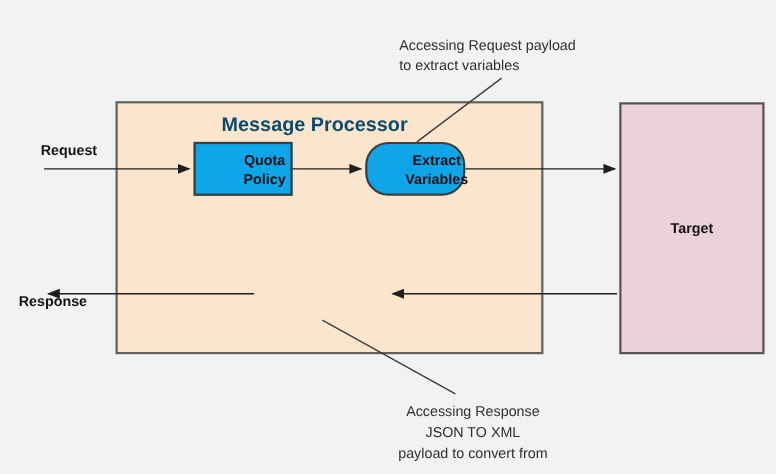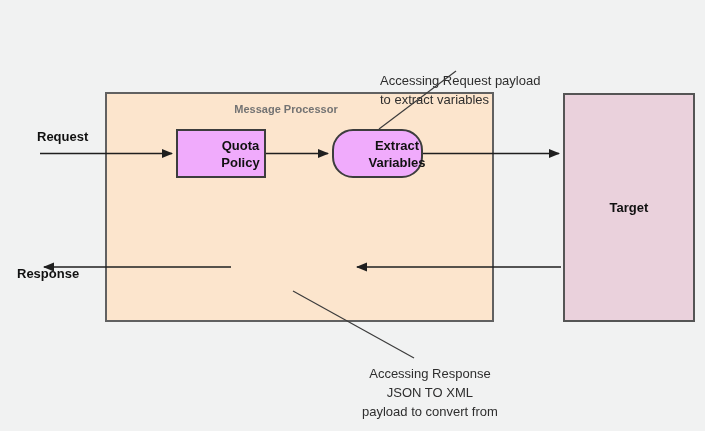--- a/index.html
+++ b/index.html
@@ -23,40 +23,40 @@
     left: 105px; top: 92px;
     width: 389px; height: 230px;
     background: #fce5cd;
     border-color: #616161;
   }
   .mp-title {
     position: absolute;
     left: 170px; top: 103px;
     width: 232px;
     text-align: center;
-    font-size: 11px;
+    font-size: 18px;
     font-weight: bold;
-    color: #737373;
+    color: #0c4a6e;
   }
   .target-box {
     left: 563px; top: 93px;
     width: 132px; height: 229px;
     background: #ead1dc;
     border-color: #555;
     display: flex;
     align-items: center;
     justify-content: center;
   }
   .target-label {
     font-size: 13px;
     font-weight: bold;
     color: #111;
   }
   .policy-box {
-    background: #f0abfc;
+    background: #0ea5e9;
     border-color: #3d3d3d;
     display: flex;
     flex-direction: column;
     align-items: center;
     justify-content: center;
     font-size: 13px;
     font-weight: bold;
     color: #111;
     line-height: 17px;
     text-align: center;
@@ -73,21 +73,21 @@
     text-align: right;
   }
   .request-label  { left: 37px; top: 129px; }
   .response-label { left: 17px; top: 238px; margin-top: 28px; }
   .annotation {
     position: absolute;
     font-size: 13px;
     line-height: 19px;
     color: #2e2e2e;
   }
-  .annotation-top    { left: 380px; top: 31px; margin-top: 40px; }
+  .annotation-top    { left: 363px; top: 31px; }
   .annotation-bottom { left: 362px; top: 364px; text-align: center; }
   svg.overlay {
     position: absolute;
     left: 0; top: 0;
     width: 705px; height: 431px;
     pointer-events: none;
     z-index: 5;
   }
 </style>
 </head>

